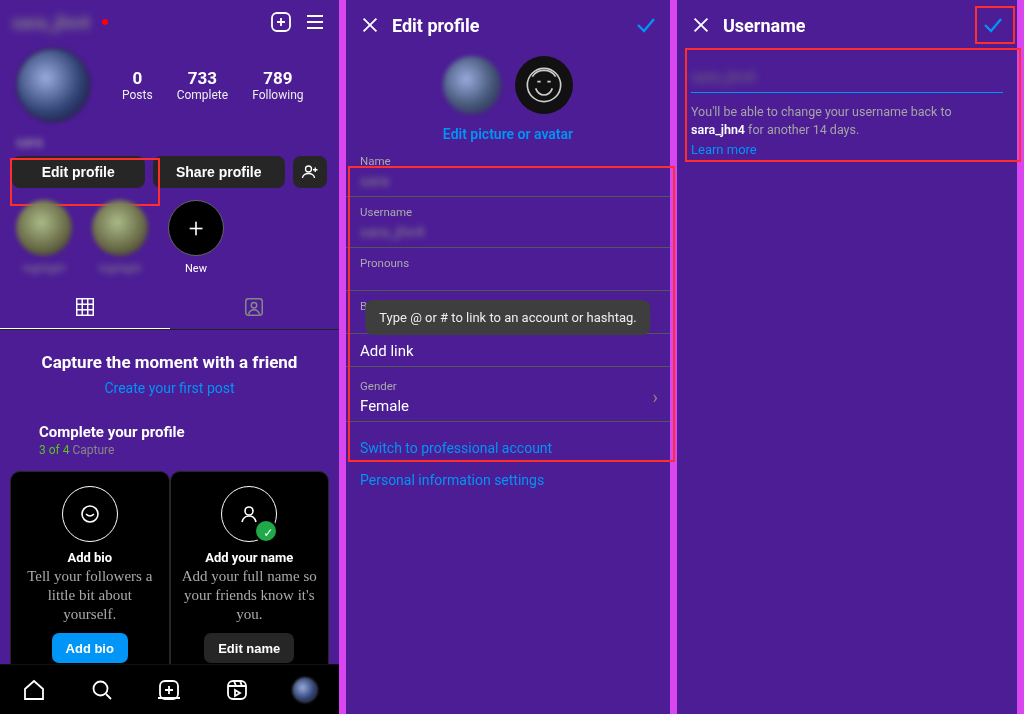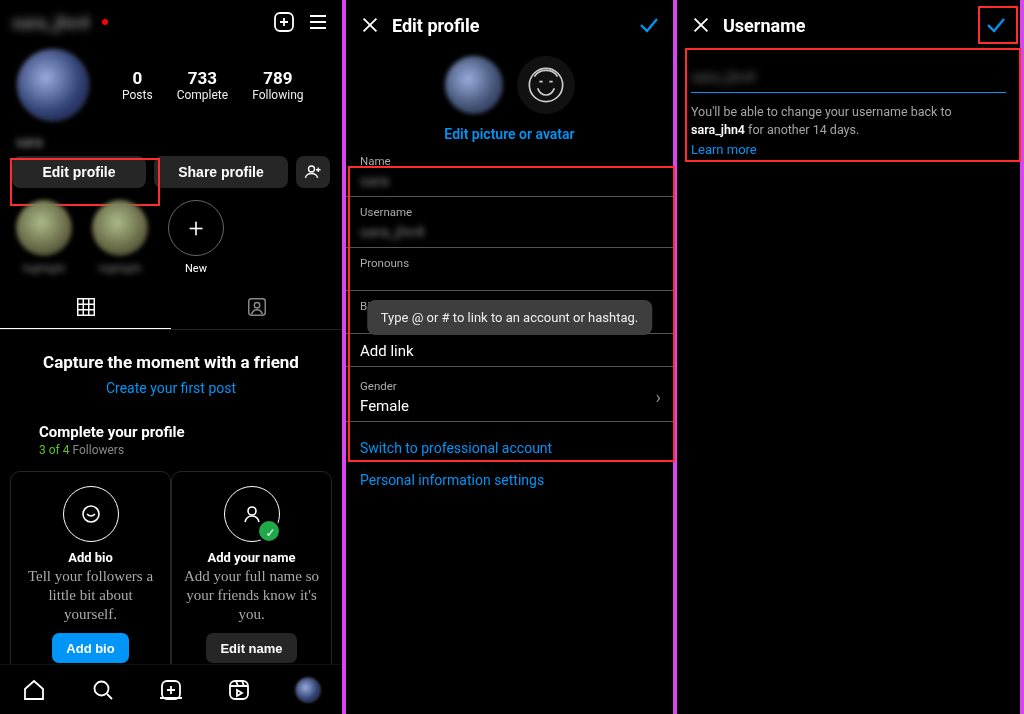--- a/index.html
+++ b/index.html
@@ -10,23 +10,23 @@
     overflow: hidden;
     width: 1024px;
     height: 714px;
   }
   .phones {
     display: flex;
     width: 1024px;
     height: 714px;
   }
   .phone {
-    background: #000000;
+    background: #4c1d95;
     position: relative;
-    border-right: 4px solid #d946ef;
+    border-right: 7px solid #d946ef;
     flex-shrink: 0;
   }
   .p1 { width: 346px; }
   .p2 { width: 331px; }
   .p3 { width: 347px; }
 
   
   .hbar {
     height: 44px;
     display: flex;
@@ -245,21 +245,21 @@
       </div>
     </div>
 
     <div class="empty-block">
       <h3>Capture the moment with a friend</h3>
       <a class="link-blue">Create your first post</a>
     </div>
 
     <div class="complete-section">
       <h4>Complete your profile</h4>
-      <div class="sub"><span class="g">3 of 4</span><span class="grey"> Followers</span></div>
+      <div class="sub"><span class="g">3 of 4</span><span class="grey"> Capture</span></div>
     </div>
 
     <div class="cards-row">
       <div class="card">
         <div class="card-ic">
           <svg width="24" height="24" viewBox="0 0 24 24" fill="none" stroke="#fff" stroke-width="1.6">
               <circle cx="12" cy="12" r="8"></circle>
               <path d="M8 12c1.5 1.5 2.5 2 4 2s2.5-.5 4-2"></path>
             </svg>
         </div>

